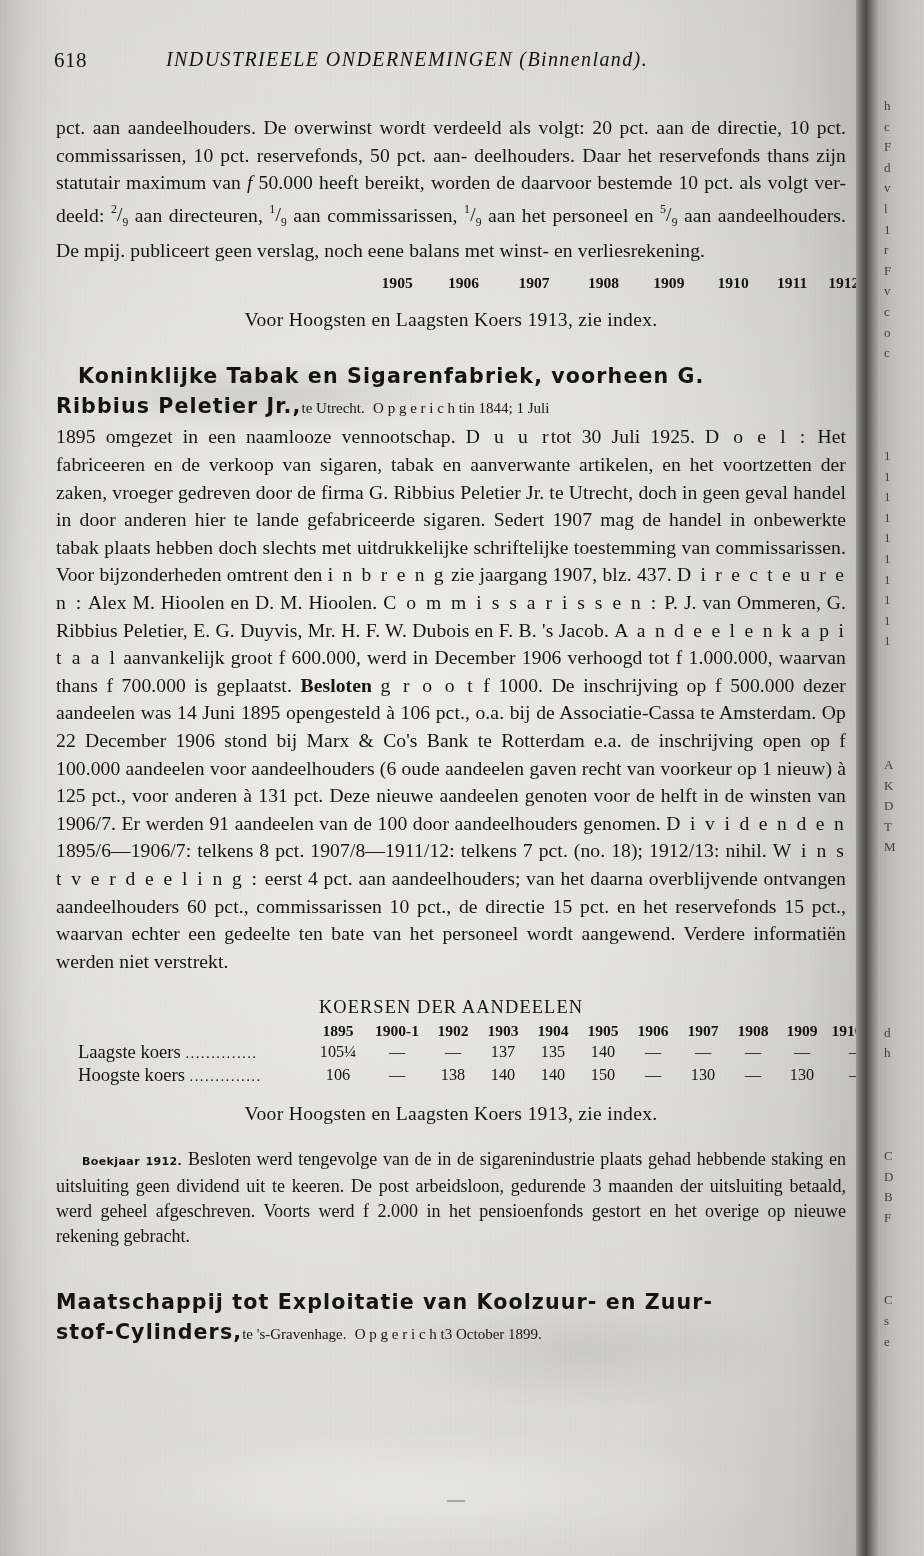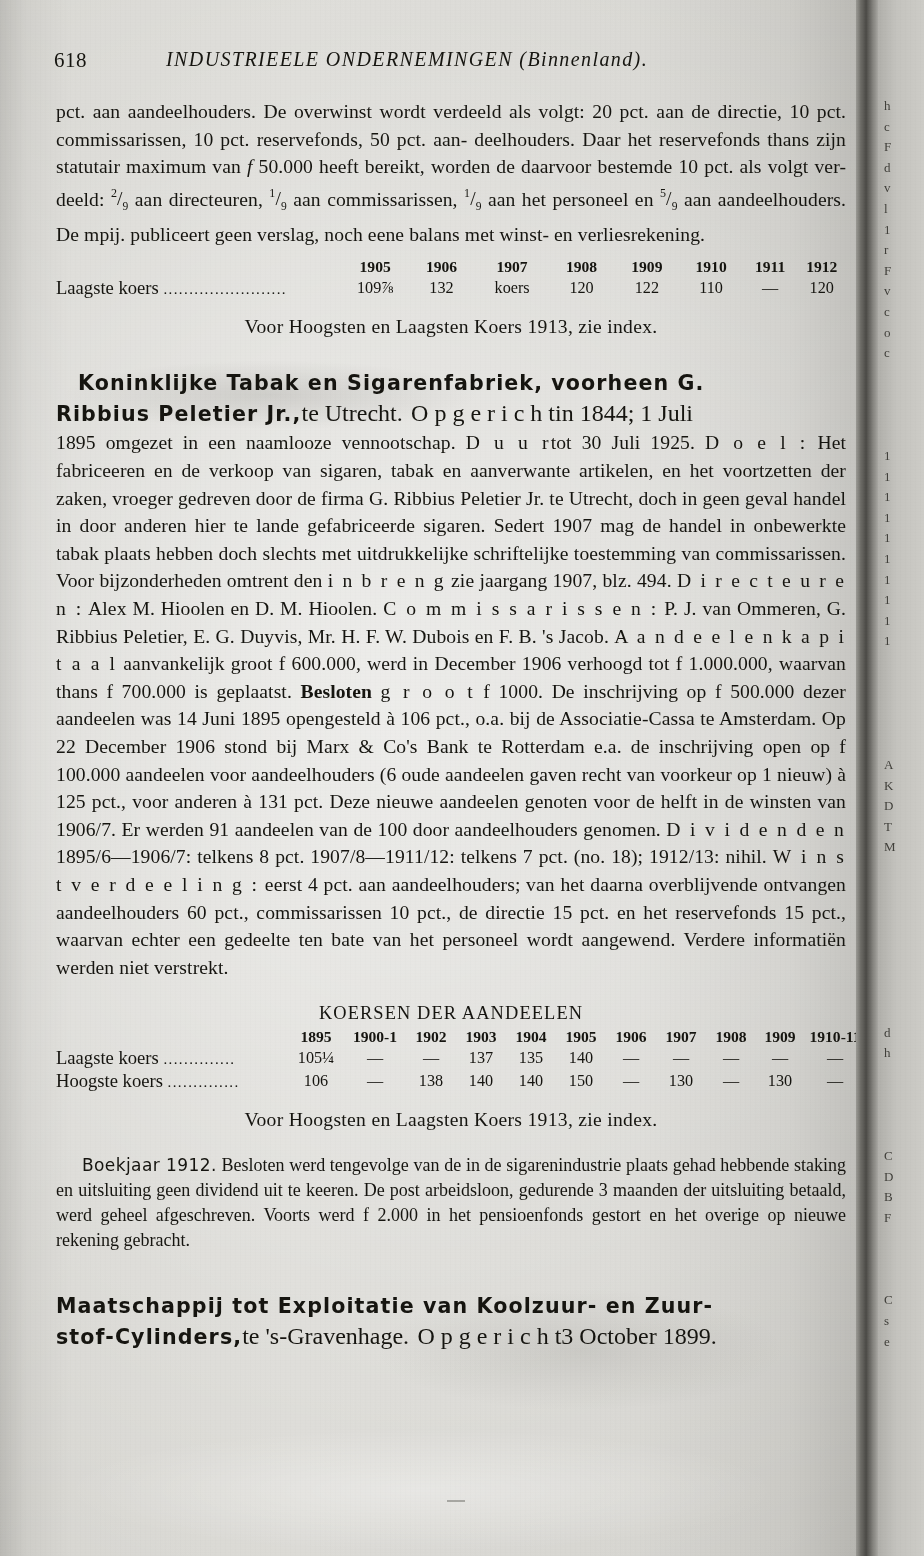--- a/index.html
+++ b/index.html
@@ -96,21 +96,21 @@
     position: absolute;
     left: 112px; top: 0;
     font-style: italic;
     font-size: 20px;
     letter-spacing: 1.4px;
   }
 
   .body {
     position: absolute;
     left: 56px;
-    top: 98px;
+    top: 114px;
     width: 790px;
   }
   p.para {
     margin: 0;
     font-size: 19.6px;
     line-height: 27.6px;
     text-align: justify;
     text-justify: inter-word;
     letter-spacing: .1px;
   }
@@ -128,20 +128,21 @@
   .spaced { letter-spacing: 2.6px; }
   .spaced2 { letter-spacing: 2.1px; }
 
   
   table.koers {
     border-collapse: collapse;
     font-size: 16.2px;
     line-height: 21px;
     width: 100%;
     table-layout: fixed;
+    margin-left: 22px;
   }
   table.koers td, table.koers th {
     padding: 0 0 0 0;
     font-weight: normal;
     text-align: center;
     white-space: nowrap;
   }
   table.koers th { font-weight: bold; font-size: 15.6px; }
   table.koers td.lbl, table.koers th.lbl {
     text-align: left;
@@ -167,27 +168,27 @@
     margin: 0;
     font-family: "DejaVu Sans", "Liberation Sans", sans-serif;
     font-weight: bold;
     font-size: 20.6px;
     letter-spacing: 1.1px;
     line-height: 30px;
   }
   .entry-run {
     font-family: "Liberation Serif", "DejaVu Serif", serif;
     font-weight: normal;
-    font-size: 24px;
+    font-size: 15px;
     letter-spacing: 0;
   }
   .boekjaar-lbl {
     font-family: "DejaVu Sans", "Liberation Sans", sans-serif;
-    font-weight: normal;
-    font-size: 17px;
+    font-weight: bold;
+    font-size: 11px;
     letter-spacing: .4px;
   }
   p.small {
     margin: 0;
     font-size: 18px;
     line-height: 25px;
     text-align: justify;
   }
   .row-gap-8 { height: 8px; }
   .row-gap-16 { height: 16px; }
@@ -254,31 +255,20 @@
           <th class="lbl"></th>
           <th>1905</th>
           <th>1906</th>
           <th>1907</th>
           <th>1908</th>
           <th>1909</th>
           <th>1910</th>
           <th>1911</th>
           <th>1912</th>
         </tr>
-        <tr>
-          <td class="lbl"><span>Laagste koers</span> <span class="dots">........................</span></td>
-          <td>109⅞</td>
-          <td>132</td>
-          <td>koers</td>
-          <td>120</td>
-          <td>122</td>
-          <td>110</td>
-          <td>—</td>
-          <td>120</td>
-        </tr>
       </tbody>
         </table>
 
       <div class="row-gap-16"></div>
 
       <div class="centered-note">Voor Hoogsten en Laagsten Koers 1913, zie index.</div>
 
       <div class="row-gap-30"></div>
 
       <h2 class="entry">
@@ -286,21 +276,21 @@
         <span>Ribbius Peletier Jr.,</span><span class="entry-run">te Utrecht.</span>
         <span class="entry-run spaced">O p g e r i c h t</span><span class="entry-run">in  1844;  1 Juli</span>
       </h2>
 
       <p class="para">
         <span>1895 omgezet in een naamlooze vennootschap.</span>
         <span class="spaced2">D u u r</span><span>tot 30 Juli 1925.</span>
         <span class="spaced2">D o e l :</span>
         <span>Het fabriceeren en de verkoop van sigaren, tabak en aanverwante artikelen, en het voortzetten der zaken, vroeger gedreven door de firma G. Ribbius Peletier Jr. te Utrecht, doch in geen geval handel in door anderen hier te lande gefabriceerde sigaren. Sedert 1907 mag de handel in onbewerkte tabak plaats hebben doch slechts met uitdrukkelijke schriftelijke toestemming van commissarissen. Voor bijzonderheden omtrent den</span>
         <span class="spaced2">i n b r e n g</span>
-        <span>zie jaargang 1907, blz. 494.</span>
+        <span>zie jaargang 1907, blz. 437.</span>
         <span class="spaced2">D i r e c t e u r e n :</span>
         <span>Alex M. Hioolen en D. M. Hioolen.</span>
         <span class="spaced2">C o m m i s s a r i s s e n :</span>
         <span>P. J. van Ommeren, G. Ribbius Peletier, E. G. Duyvis, Mr. H. F. W. Dubois en F. B. 's Jacob.</span>
         <span class="spaced2">A a n d e e l e n k a p i t a a l</span>
         <span>aanvankelijk groot f 600.000, werd in December 1906 verhoogd tot f 1.000.000, waarvan thans f 700.000 is geplaatst.</span>
         <span class="bold">Besloten</span>
         <span class="spaced2">g r o o t</span>
         <span>f 1000.</span>
         <span>De inschrijving op f 500.000 dezer aandeelen was 14 Juni 1895 opengesteld à 106 pct., o.a. bij de Associatie-Cassa te Amsterdam. Op 22 December 1906 stond bij Marx &amp; Co's Bank te Rotterdam e.a. de inschrijving open op f 100.000 aandeelen voor aandeelhouders (6 oude aandeelen gaven recht van voorkeur op 1 nieuw) à 125 pct., voor anderen à 131 pct. Deze nieuwe aandeelen genoten voor de helft in de winsten van 1906/7. Er werden 91 aandeelen van de 100 door aandeelhouders genomen.</span>

